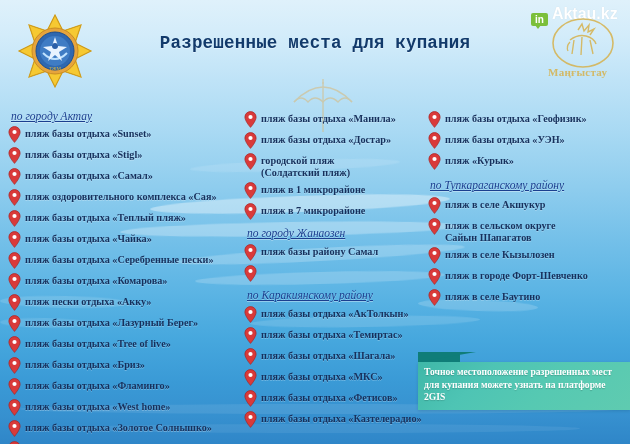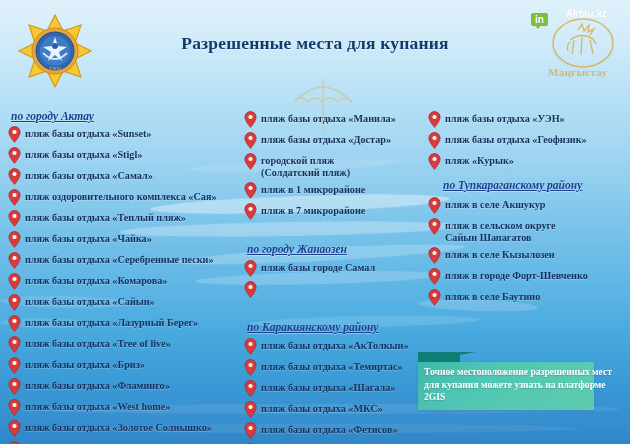--- a/index.html
+++ b/index.html
@@ -80,22 +80,22 @@
     position:absolute;
     left:4px; bottom:-3px;
     border-left:3px solid transparent;
     border-right:3px solid transparent;
     border-top:4px solid #7bbf3a;
   }
   .wm-text {
     color: #ffffff;
     font-family: "Liberation Sans", sans-serif;
     font-weight: bold;
-    font-size: 10px;
-    margin-left: 18px;
+    font-size: 16px;
+    margin-left: 4px;
     text-shadow: 0 0 1px rgba(0,0,0,.12);
   }
 
   
   .emblem-gold {
     position: absolute;
     left: 548px; top: 18px;
     width: 70px; height: 72px;
     opacity: .85;
   }
@@ -123,43 +123,44 @@
   .title {
     position: absolute;
     left: 0; top: 33px;
     width: 630px;
     text-align: center;
     color: #123a6b;
     font-size: 17.5px;
     font-weight: bold;
     letter-spacing: .2px;
     text-shadow: 0 1px 0 rgba(255,255,255,.45);
+    font-family: Liberation Mono, monospace;
   }
 
   
   .col {
     position: absolute;
     top: 110px;
   }
   .col-left   { left: 8px;   width: 232px; }
   .col-mid    { left: 244px; width: 186px; }
   .col-right  { left: 428px; width: 198px; }
 
   .section-head {
     color: #1b3f8f;
     font-style: italic;
-    font-weight: bold;
+    font-weight: normal;
     font-size: 11.5px;
     text-decoration: underline;
     margin: 0 0 3px 3px;
     white-space: nowrap;
     text-shadow: 0 1px 0 rgba(255,255,255,.35);
   }
-  .col-mid .section-head { margin-top: 22px; margin-bottom: 4px; }
-  .col-right .section-head { margin-top: 8px; margin-bottom: 5px; margin-left: 15px; }
+  .col-mid .section-head { margin-top: 6px; margin-bottom: 4px; }
+  .col-right .section-head { margin-top: 8px; margin-bottom: 5px; margin-left: 2px; }
 
   .item {
     display: flex;
     align-items: flex-start;
     margin-bottom: 2px;
     min-height: 19px;
   }
   .pin {
     flex: 0 0 auto;
     width: 13px;
@@ -174,21 +175,21 @@
     line-height: 12px;
     padding-top: 3px;
     white-space: pre-line;
     text-shadow: 0 1px 0 rgba(255,255,255,.25);
   }
 
   
   .info-box {
     position: absolute;
     left: 418px; top: 362px;
-    width: 176px; height: 48px;
+    width: 212px; height: 48px;
     background: linear-gradient(135deg, #3fb7a8 0%, #4ec4b4 30%, #56c9b2 60%, #5fcbb0 100%);
     box-shadow: 0 1px 3px rgba(0,0,0,.12);
   }
   .info-box .flag {
     position: absolute;
     left: 0; top: -10px;
     width: 0; height: 0;
     border-left: 0 solid transparent;
     border-top: 10px solid #0f7d78;
     border-right: 58px solid transparent;
@@ -326,21 +327,21 @@
               <path d="M6.5 0.6 C3.3 0.6 0.9 3 0.9 6.1 C0.9 10.2 6.5 16.4 6.5 16.4 C6.5 16.4 12.1 10.2 12.1 6.1 C12.1 3 9.7 0.6 6.5 0.6 Z" fill="#d93a3a" stroke="#a82222" stroke-width="0.7"></path>
               <circle cx="6.5" cy="6" r="2.1" fill="#ffffff"></circle>
             </svg></span>
           <span class="item-label">пляж базы отдыха «Комарова»</span>
         </div>
         <div class="item">
           <span class="pin"><svg viewBox="0 0 13 17" width="13" height="17">
               <path d="M6.5 0.6 C3.3 0.6 0.9 3 0.9 6.1 C0.9 10.2 6.5 16.4 6.5 16.4 C6.5 16.4 12.1 10.2 12.1 6.1 C12.1 3 9.7 0.6 6.5 0.6 Z" fill="#d93a3a" stroke="#a82222" stroke-width="0.7"></path>
               <circle cx="6.5" cy="6" r="2.1" fill="#ffffff"></circle>
             </svg></span>
-          <span class="item-label">пляж базы отдыха «Сайын»</span>
+          <span class="item-label">пляж пески отдыха «Акку»</span>
         </div>
         <div class="item">
           <span class="pin"><svg viewBox="0 0 13 17" width="13" height="17">
               <path d="M6.5 0.6 C3.3 0.6 0.9 3 0.9 6.1 C0.9 10.2 6.5 16.4 6.5 16.4 C6.5 16.4 12.1 10.2 12.1 6.1 C12.1 3 9.7 0.6 6.5 0.6 Z" fill="#d93a3a" stroke="#a82222" stroke-width="0.7"></path>
               <circle cx="6.5" cy="6" r="2.1" fill="#ffffff"></circle>
             </svg></span>
           <span class="item-label">пляж базы отдыха «Лазурный Берег»</span>
         </div>
         <div class="item">
           <span class="pin"><svg viewBox="0 0 13 17" width="13" height="17">
@@ -426,21 +427,21 @@
           <span class="item-label">пляж в 7 микрорайоне</span>
         </div>
       </div>
     <div class="section-head">по городу Жанаозен</div>
     <div id="list-mid-1">
         <div class="item">
           <span class="pin"><svg viewBox="0 0 13 17" width="13" height="17">
               <path d="M6.5 0.6 C3.3 0.6 0.9 3 0.9 6.1 C0.9 10.2 6.5 16.4 6.5 16.4 C6.5 16.4 12.1 10.2 12.1 6.1 C12.1 3 9.7 0.6 6.5 0.6 Z" fill="#d93a3a" stroke="#a82222" stroke-width="0.7"></path>
               <circle cx="6.5" cy="6" r="2.1" fill="#ffffff"></circle>
             </svg></span>
-          <span class="item-label">пляж базы городе Самал</span>
+          <span class="item-label">пляж базы району Самал</span>
         </div>
         <div class="item">
           <span class="pin"><svg viewBox="0 0 13 17" width="13" height="17">
               <path d="M6.5 0.6 C3.3 0.6 0.9 3 0.9 6.1 C0.9 10.2 6.5 16.4 6.5 16.4 C6.5 16.4 12.1 10.2 12.1 6.1 C12.1 3 9.7 0.6 6.5 0.6 Z" fill="#d93a3a" stroke="#a82222" stroke-width="0.7"></path>
               <circle cx="6.5" cy="6" r="2.1" fill="#ffffff"></circle>
             </svg></span>
         </div>
       </div>
     <div class="section-head">по Каракиянскому району</div>
     <div id="list-mid-2">
@@ -489,28 +490,28 @@
       </div>
   </div>
 
   <div class="col col-right">
     <div id="list-right-0">
         <div class="item">
           <span class="pin"><svg viewBox="0 0 13 17" width="13" height="17">
               <path d="M6.5 0.6 C3.3 0.6 0.9 3 0.9 6.1 C0.9 10.2 6.5 16.4 6.5 16.4 C6.5 16.4 12.1 10.2 12.1 6.1 C12.1 3 9.7 0.6 6.5 0.6 Z" fill="#d93a3a" stroke="#a82222" stroke-width="0.7"></path>
               <circle cx="6.5" cy="6" r="2.1" fill="#ffffff"></circle>
             </svg></span>
+          <span class="item-label">пляж базы отдыха «Геофизик»</span>
+        </div>
+        <div class="item">
+          <span class="pin"><svg viewBox="0 0 13 17" width="13" height="17">
+              <path d="M6.5 0.6 C3.3 0.6 0.9 3 0.9 6.1 C0.9 10.2 6.5 16.4 6.5 16.4 C6.5 16.4 12.1 10.2 12.1 6.1 C12.1 3 9.7 0.6 6.5 0.6 Z" fill="#d93a3a" stroke="#a82222" stroke-width="0.7"></path>
+              <circle cx="6.5" cy="6" r="2.1" fill="#ffffff"></circle>
+            </svg></span>
           <span class="item-label">пляж базы отдыха «УЭН»</span>
-        </div>
-        <div class="item">
-          <span class="pin"><svg viewBox="0 0 13 17" width="13" height="17">
-              <path d="M6.5 0.6 C3.3 0.6 0.9 3 0.9 6.1 C0.9 10.2 6.5 16.4 6.5 16.4 C6.5 16.4 12.1 10.2 12.1 6.1 C12.1 3 9.7 0.6 6.5 0.6 Z" fill="#d93a3a" stroke="#a82222" stroke-width="0.7"></path>
-              <circle cx="6.5" cy="6" r="2.1" fill="#ffffff"></circle>
-            </svg></span>
-          <span class="item-label">пляж базы отдыха «Геофизик»</span>
         </div>
         <div class="item">
           <span class="pin"><svg viewBox="0 0 13 17" width="13" height="17">
               <path d="M6.5 0.6 C3.3 0.6 0.9 3 0.9 6.1 C0.9 10.2 6.5 16.4 6.5 16.4 C6.5 16.4 12.1 10.2 12.1 6.1 C12.1 3 9.7 0.6 6.5 0.6 Z" fill="#d93a3a" stroke="#a82222" stroke-width="0.7"></path>
               <circle cx="6.5" cy="6" r="2.1" fill="#ffffff"></circle>
             </svg></span>
           <span class="item-label">пляж «Курык»</span>
         </div>
       </div>
     <div class="section-head">по Тупкараганскому району</div>

